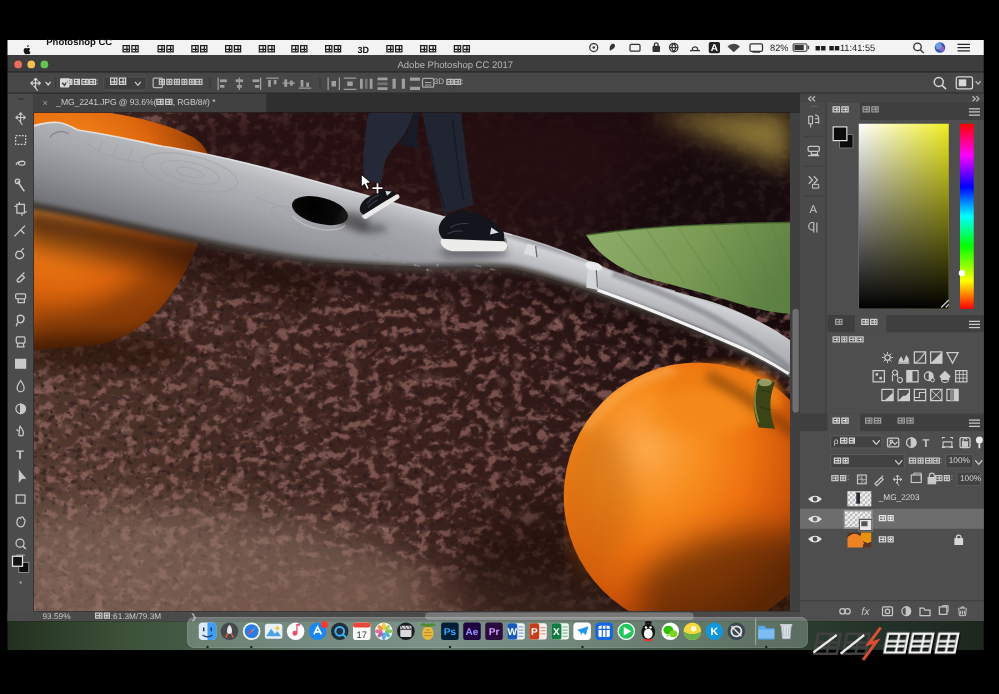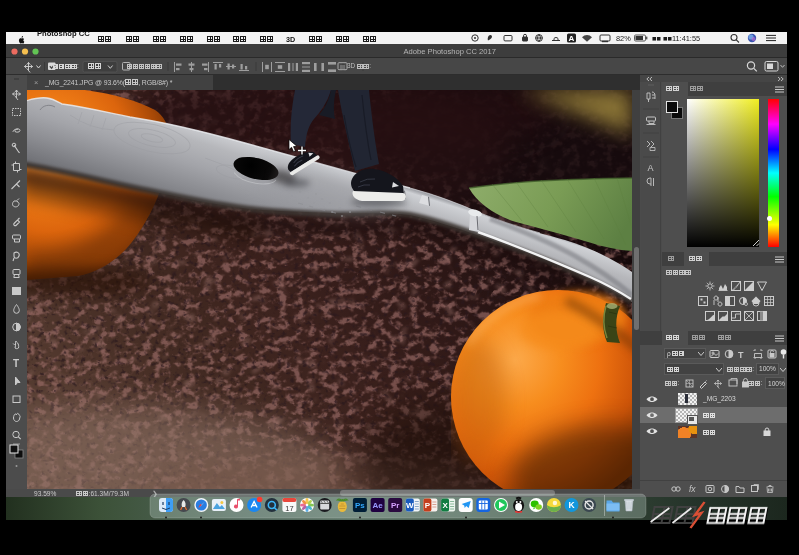--- a/index.html
+++ b/index.html
@@ -83,21 +83,21 @@
 </div>
 
 <div class="a" style="left:6px;top:44px;width:781px;height:14px;background:#3d3d3d;border-bottom:1px solid #2a2a2a;box-sizing:border-box;"></div>
 <div class="a" style="left:11px;top:47.5px;width:30px;height:7px;">
 <svg width="30" height="7">
         <circle cx="3.5" cy="3.5" r="3.1" fill="#ec6b5f"></circle>
         <circle cx="14" cy="3.5" r="3.1" fill="#f5bf4f"></circle>
         <circle cx="24.5" cy="3.5" r="3.1" fill="#62c454"></circle>
       </svg>
     </div>
-<div class="a" style="left:336px;top:46.8px;width:160px;text-align:right;font-size:7.6px;color:#b5b5b5;">Adobe Photoshop CC 2017</div>
+<div class="a" style="left:318px;top:46.8px;width:160px;text-align:left;font-size:7.6px;color:#b5b5b5;">Adobe Photoshop CC 2017</div>
 
 <div class="a" style="left:6px;top:58px;width:781px;height:17px;background:#474747;border-bottom:1px solid #2d2d2d;box-sizing:border-box;"></div>
 <div class="a" id="opticons" style="left:6px;top:58px;width:781px;height:17px;">
 <svg width="781" height="17" viewBox="0 0 781 17">
 <g stroke="#d6d6d6" fill="none" stroke-width="1">
 <path d="M18.5 8.5h8M22.5 4.5v8M22.5 4.5l-1.6 2M22.5 4.5l1.6 2M22.5 12.5l-1.6-2M22.5 12.5l1.6 2M18.5 8.5l1.8-1.6M18.5 8.5l1.8 1.6M26.5 8.5l-1.8-1.6M26.5 8.5l-1.8 1.6" stroke-width=".9"></path>
 <path d="M30.5 7.5 32.5 10l2-2.5"></path>
 </g>
 <path d="M38.5 4v9" stroke="#3a3a3a"></path>
 <rect x="42" y="4.5" width="7.5" height="7.5" rx="1" fill="#d9d9d9"></rect>

